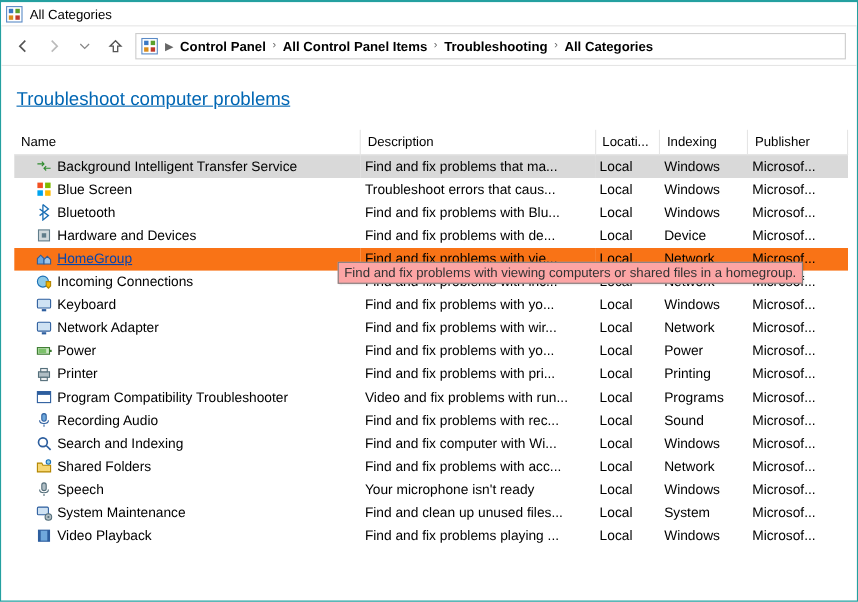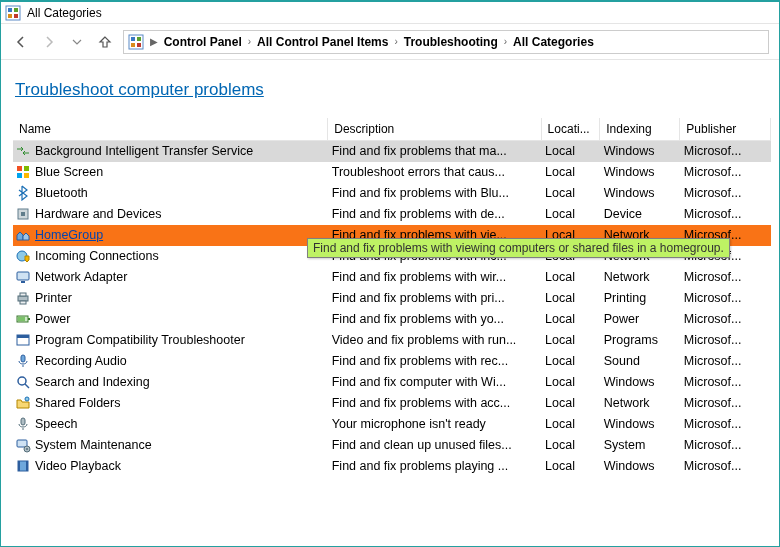--- a/index.html
+++ b/index.html
@@ -88,33 +88,33 @@
   }
   table.list td {
     padding: 2px 6px 2px 4px;
     font-size: 12.5px;
     white-space: nowrap;
     overflow: hidden;
     text-overflow: ellipsis;
     height: 21px;
     vertical-align: middle;
   }
-  table.list td.name-cell { padding-left: 2px; text-align: center; }
+  table.list td.name-cell { padding-left: 19px; text-align: center; }
   .name-wrap { display: flex; align-items: center; gap: 4px; overflow: hidden; }
   .row-selected td { background: #d9d9d9; }
   .row-hover td { background: #f97316; }
   .row-hover td.name-cell a { color: #0645ad; text-decoration: underline; }
   a.linkish { color: #000; text-decoration: none; }
   .icon16 {
     width: 16px; height: 16px; flex: 0 0 16px;
     display: inline-flex; align-items: center; justify-content: center;
   }
   .tooltip {
     position: absolute;
-    background: #bef264;
+    background: #fca5a5;
     border: 1px solid #808080;
     padding: 2px 5px;
     font-size: 12px;
     color: #333;
     white-space: nowrap;
     box-shadow: 1px 1px 2px rgba(0,0,0,0.2);
   }
   .col-name { width: 295px; }
   .col-desc { width: 200px; }
   .col-loc  { width: 55px; }
@@ -305,62 +305,79 @@
         </tr>
         <tr>
           <td class="name-cell">
             <div class="name-wrap">
               <span class="icon16">
                 <svg width="16" height="16" viewBox="0 0 16 16">
                   <rect x="2" y="3" width="12" height="8" rx="1" fill="#cfe2f3" stroke="#2d5e9e"></rect>
                   <rect x="6" y="12" width="4" height="2" fill="#2d5e9e"></rect>
                 </svg>
               </span>
+              <a class="linkish" href="#">Keyboard</a>
+            </div>
+          </td>
+          <td>Find and fix problems with yo...</td>
+          <td>Local</td>
+          <td>Windows</td>
+          <td>Microsof...</td>
+        </tr>
+        <tr>
+          <td class="name-cell">
+            <div class="name-wrap">
+              <span class="icon16">
+                <svg width="16" height="16" viewBox="0 0 16 16">
+                  <rect x="2" y="3" width="12" height="8" rx="1" fill="#cfe2f3" stroke="#2d5e9e"></rect>
+                  <rect x="6" y="12" width="4" height="2" fill="#2d5e9e"></rect>
+                </svg>
+              </span>
               <a class="linkish" href="#">Network Adapter</a>
             </div>
           </td>
           <td>Find and fix problems with wir...</td>
           <td>Local</td>
           <td>Network</td>
+          <td>Microsof...</td>
+        </tr>
+        <tr>
+          <td class="name-cell">
+            <div class="name-wrap">
+              <span class="icon16">
+                <svg width="16" height="16" viewBox="0 0 16 16">
+                  <rect x="2" y="5" width="11" height="6" fill="#cde8c5" stroke="#3a7a2e"></rect>
+                  <rect x="13" y="7" width="2" height="2" fill="#3a7a2e"></rect>
+                  <rect x="3" y="6" width="7" height="4" fill="#7cc26a"></rect>
+                </svg>
+              </span>
+              <a class="linkish" href="#">Power</a>
+            </div>
+          </td>
+          <td>Find and fix problems with yo...</td>
+          <td>Local</td>
+          <td>Power</td>
           <td>Microsof...</td>
         </tr>
         <tr>
           <td class="name-cell">
             <div class="name-wrap">
               <span class="icon16">
                 <svg width="16" height="16" viewBox="0 0 16 16">
                   <rect x="3" y="6" width="10" height="5" fill="#b0bec5" stroke="#546e7a"></rect>
                   <rect x="5" y="3" width="6" height="3" fill="#eceff1" stroke="#546e7a"></rect>
                   <rect x="5" y="11" width="6" height="3" fill="#eceff1" stroke="#546e7a"></rect>
                 </svg>
               </span>
               <a class="linkish" href="#">Printer</a>
             </div>
           </td>
           <td>Find and fix problems with pri...</td>
           <td>Local</td>
           <td>Printing</td>
-          <td>Microsof...</td>
-        </tr>
-        <tr>
-          <td class="name-cell">
-            <div class="name-wrap">
-              <span class="icon16">
-                <svg width="16" height="16" viewBox="0 0 16 16">
-                  <rect x="2" y="5" width="11" height="6" fill="#cde8c5" stroke="#3a7a2e"></rect>
-                  <rect x="13" y="7" width="2" height="2" fill="#3a7a2e"></rect>
-                  <rect x="3" y="6" width="7" height="4" fill="#7cc26a"></rect>
-                </svg>
-              </span>
-              <a class="linkish" href="#">Power</a>
-            </div>
-          </td>
-          <td>Find and fix problems with yo...</td>
-          <td>Local</td>
-          <td>Power</td>
           <td>Microsof...</td>
         </tr>
         <tr>
           <td class="name-cell">
             <div class="name-wrap">
               <span class="icon16">
                 <svg width="16" height="16" viewBox="0 0 16 16">
                   <rect x="2" y="3" width="12" height="10" fill="#fff" stroke="#2d5e9e"></rect>
                   <rect x="2" y="3" width="12" height="3" fill="#2d5e9e"></rect>
                 </svg>

